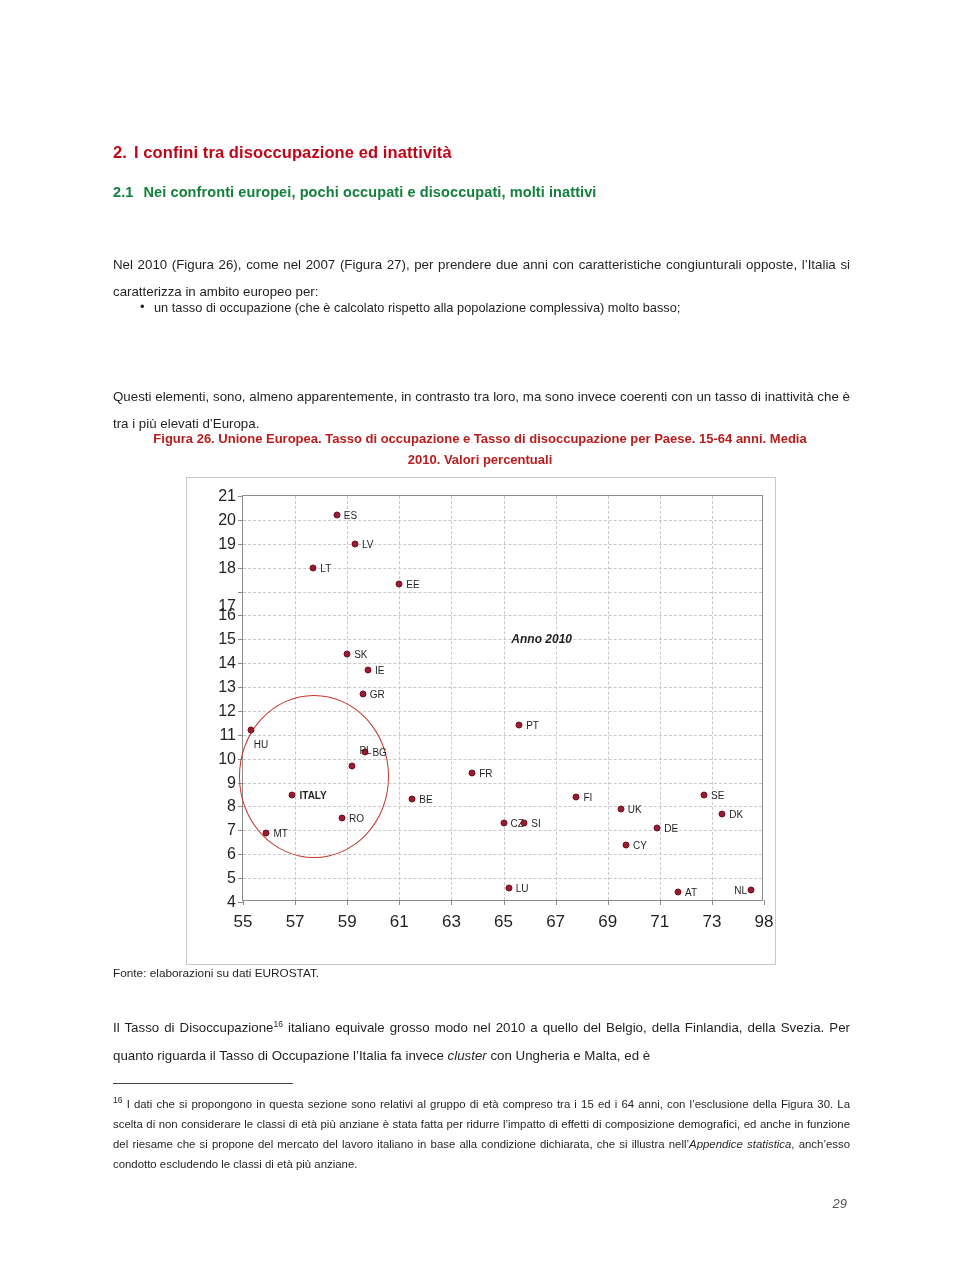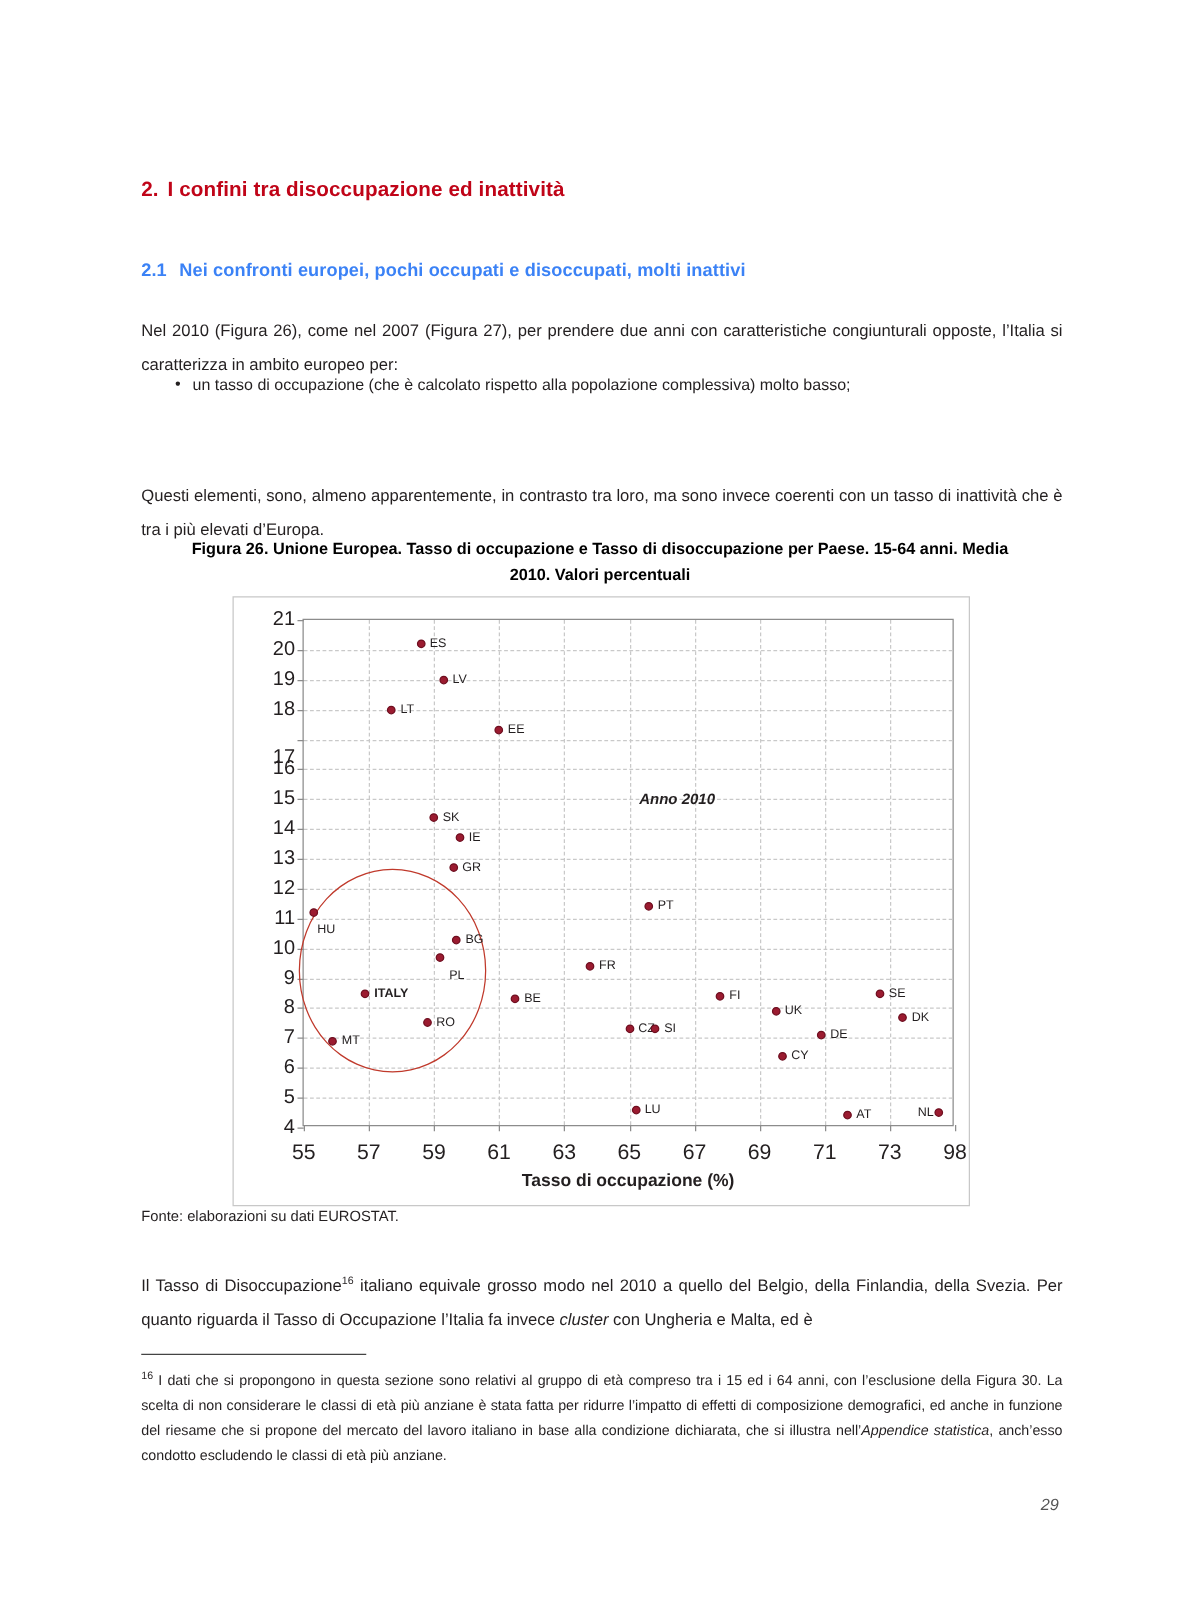--- a/index.html
+++ b/index.html
@@ -14,22 +14,22 @@
   .page { position:absolute; inset:0; }
 
   
   .h1 {
     position:absolute; left:113px; top:132px;
     font-size:16.5px; font-weight:bold; color:#c00418;
     letter-spacing:.1px; white-space:nowrap;
   }
   .h1 .num { margin-right:7px; }
   .h2 {
-    position:absolute; left:113px; top:197px;
-    font-size:14.5px; font-weight:bold; color:#3b82f6;
+    position:absolute; left:113px; top:172px;
+    font-size:14.5px; font-weight:bold; color:#15803d;
     letter-spacing:.1px; white-space:nowrap;
   }
   .h2 .num { margin-right:10px; }
 
   
   .para {
     position:absolute;
     font-size:13.3px;
     line-height:27px;
     text-align:justify;
@@ -46,21 +46,21 @@
   }
   .bullet::before {
     content:"\2022"; position:absolute; left:2px; top:-1px;
     font-size:13px; color:#231f20;
   }
 
   
   .fig-caption {
     position:absolute; left:150px; top:428px; width:660px;
     text-align:center; font-size:13px; font-weight:bold;
-    line-height:21px; color:#000000;
+    line-height:21px; color:#b91c1c;
   }
 
   
   .figure {
     position:absolute; left:186px; top:477px;
     width:590px; height:488px;
     border:1px solid #c8c8c8; background:#ffffff;
     box-sizing:border-box;
   }
 
@@ -279,21 +279,21 @@
         <div class="ptlabel" style="left: 132.04px; top: 174.341px;">IE</div>
         <div class="pt" title="GR" style="left: 119.83px; top: 198.224px; background: rgb(155, 27, 48);"></div>
         <div class="ptlabel" style="left: 126.83px; top: 198.224px;">GR</div>
         <div class="pt" title="PT" style="left: 276.13px; top: 229.271px; background: rgb(155, 27, 48);"></div>
         <div class="ptlabel" style="left: 283.13px; top: 229.271px;">PT</div>
         <div class="pt" title="HU" style="left: 7.815px; top: 234.047px; background: rgb(155, 27, 48);"></div>
         <div class="ptlabel" style="left: 10.815px; top: 248.047px;">HU</div>
         <div class="pt" title="BG" style="left: 122.435px; top: 255.541px; background: rgb(155, 27, 48);"></div>
         <div class="ptlabel" style="left: 129.435px; top: 255.541px;">BG</div>
         <div class="pt" title="PL" style="left: 109.41px; top: 269.871px; background: rgb(155, 27, 48);"></div>
-        <div class="ptlabel" style="left: 116.41px; top: 285px;">PL</div>
+        <div class="ptlabel" style="left: 116.41px; top: 254px;">PL</div>
         <div class="pt" title="FR" style="left: 229.24px; top: 277.035px; background: rgb(155, 27, 48);"></div>
         <div class="ptlabel" style="left: 236.24px; top: 277.035px;">FR</div>
         <div class="pt" title="ITALY" style="left: 49.495px; top: 298.529px; background: rgb(155, 27, 48);"></div>
         <div class="ptlabel bold" style="left: 56.495px; top: 298.529px;">ITALY</div>
         <div class="pt" title="SE" style="left: 461.085px; top: 298.529px; background: rgb(155, 27, 48);"></div>
         <div class="ptlabel" style="left: 468.085px; top: 298.529px;">SE</div>
         <div class="pt" title="FI" style="left: 333.44px; top: 300.918px; background: rgb(155, 27, 48);"></div>
         <div class="ptlabel" style="left: 340.44px; top: 300.918px;">FI</div>
         <div class="pt" title="BE" style="left: 169.325px; top: 303.306px; background: rgb(155, 27, 48);"></div>
         <div class="ptlabel" style="left: 176.325px; top: 303.306px;">BE</div>
@@ -313,21 +313,20 @@
         <div class="ptlabel" style="left: 30.445px; top: 336.741px;">MT</div>
         <div class="pt" title="CY" style="left: 382.935px; top: 348.682px; background: rgb(155, 27, 48);"></div>
         <div class="ptlabel" style="left: 389.935px; top: 348.682px;">CY</div>
         <div class="pt" title="LU" style="left: 265.71px; top: 391.671px; background: rgb(155, 27, 48);"></div>
         <div class="ptlabel" style="left: 272.71px; top: 391.671px;">LU</div>
         <div class="pt" title="AT" style="left: 435.035px; top: 396.447px; background: rgb(155, 27, 48);"></div>
         <div class="ptlabel" style="left: 442.035px; top: 396.447px;">AT</div>
         <div class="pt" title="NL" style="left: 507.975px; top: 394.059px; background: rgb(155, 27, 48);"></div>
         <div class="ptlabel left" style="left: 503.975px; top: 394.059px;">NL</div>
       </div>
-    <div class="xlabel">Tasso  di occupazione (%)</div>
   </div>
 
   <div class="source">Fonte: elaborazioni su dati EUROSTAT.</div>
 
   <p class="para" id="para3">
     <span>Il Tasso di Disoccupazione</span><sup class="fn">16</sup><span> italiano equivale grosso modo nel 2010 a quello del Belgio, della Finlandia, della Svezia. Per quanto riguarda il Tasso di Occupazione l’Italia fa  invece </span><i>cluster</i><span> con Ungheria e Malta, ed è</span>
   </p>
 
   <div class="rule"></div>
 

